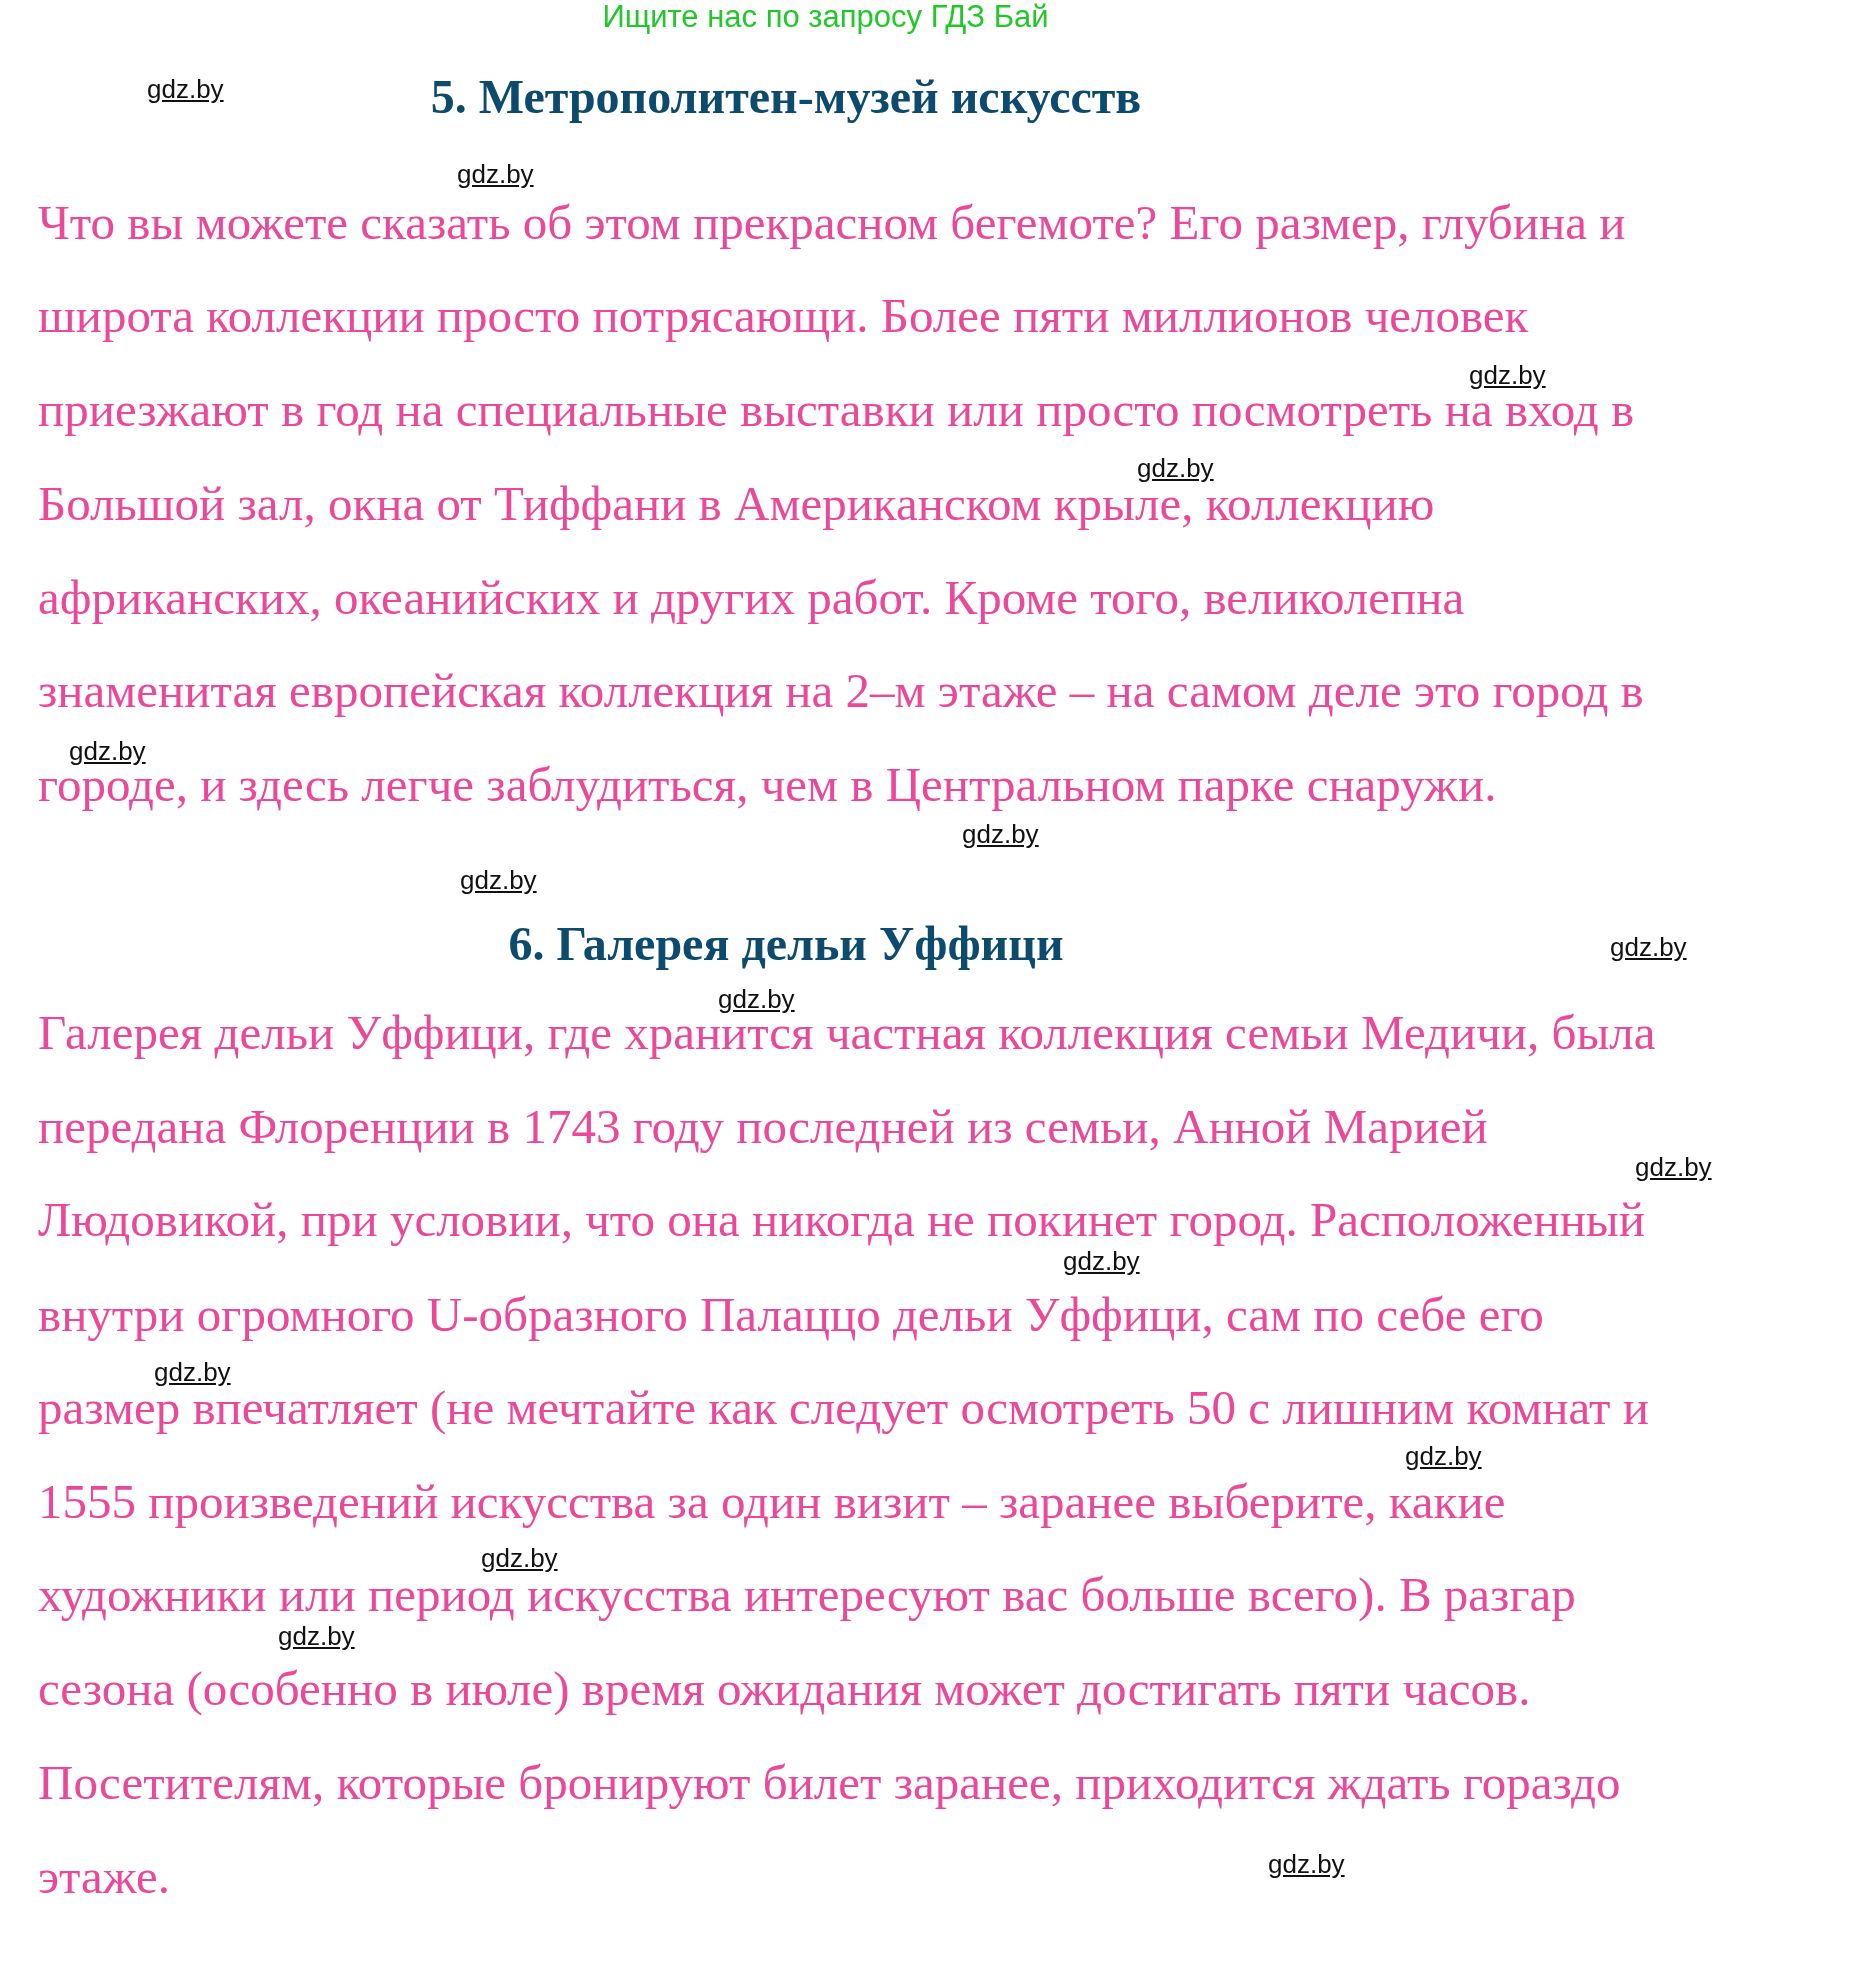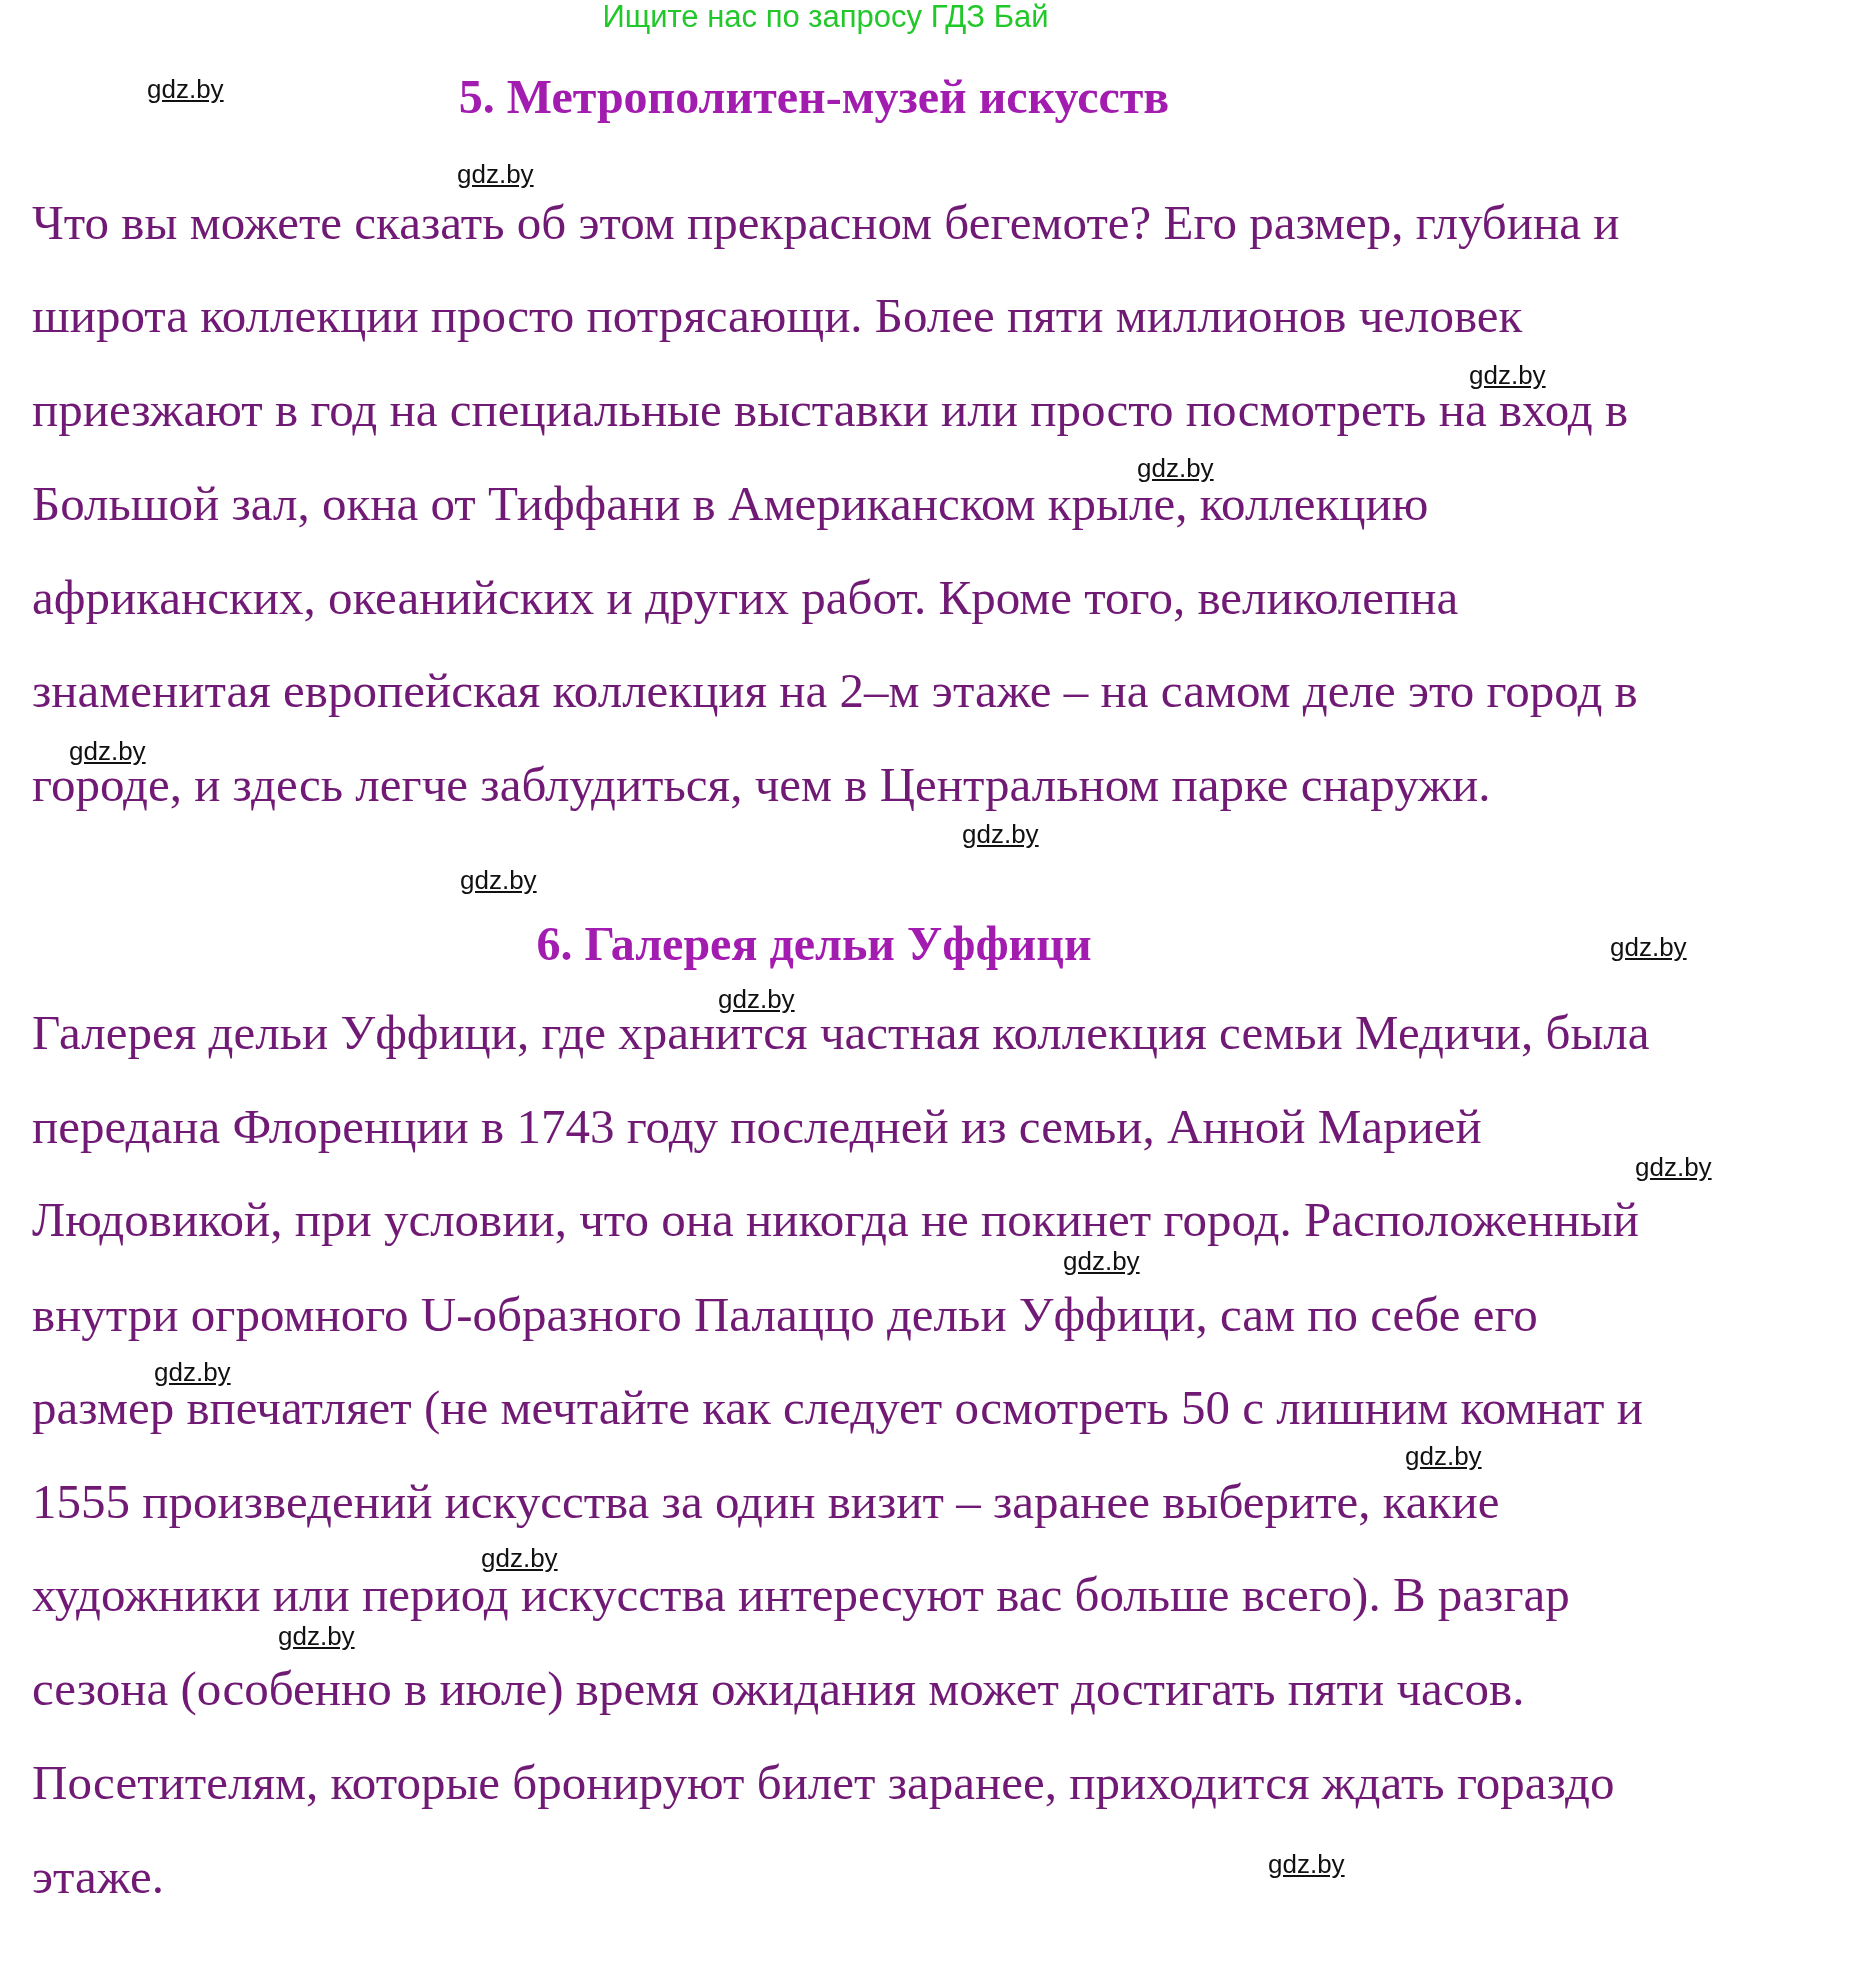--- a/index.html
+++ b/index.html
@@ -1,22 +1,22 @@
 <!DOCTYPE html>
 <html style="font-size:15px"><head>
 <meta charset="utf-8">
 <style>
   html, body { margin:0; padding:0; background:#ffffff; }
   body { width:1873px; height:1962px; position:relative; overflow:hidden; }
   .abs { position:absolute; }
   .top-banner { left:0; width:1651px; top:0; text-align:center; color:#22c72a;
     font-family:"Liberation Sans", sans-serif; font-size:31px; line-height:34px; }
-  .heading { left:0; width:1572px; text-align:center; color:#a21caf;
-    font-family:"Liberation Serif", serif; font-weight:bold; font-size:48px; line-height:56px;padding-left:28px; }
-  .line { left:32px; white-space:nowrap; color:#701a75;
+  .heading { left:0; width:1572px; text-align:center; color:#0c4a6e;
+    font-family:"Liberation Serif", serif; font-weight:bold; font-size:48px; line-height:56px; }
+  .line { left:38px; white-space:nowrap; color:#ec4899;
     font-family:"Liberation Serif", serif; font-size:49px; line-height:60px; }
   .wm { color:#111; font-family:"Liberation Sans", sans-serif; font-size:26px; line-height:28px;text-decoration:underline; }
   .footer { left:0; width:1873px; text-align:center; color:#3f1170;
     font-family:"Liberation Sans", sans-serif; font-size:31px; line-height:34px; }
 </style>
 </head>
 <body>
 
 <div class="abs top-banner" style="top:0px;">Ищите нас по запросу ГДЗ Бай</div>
 

